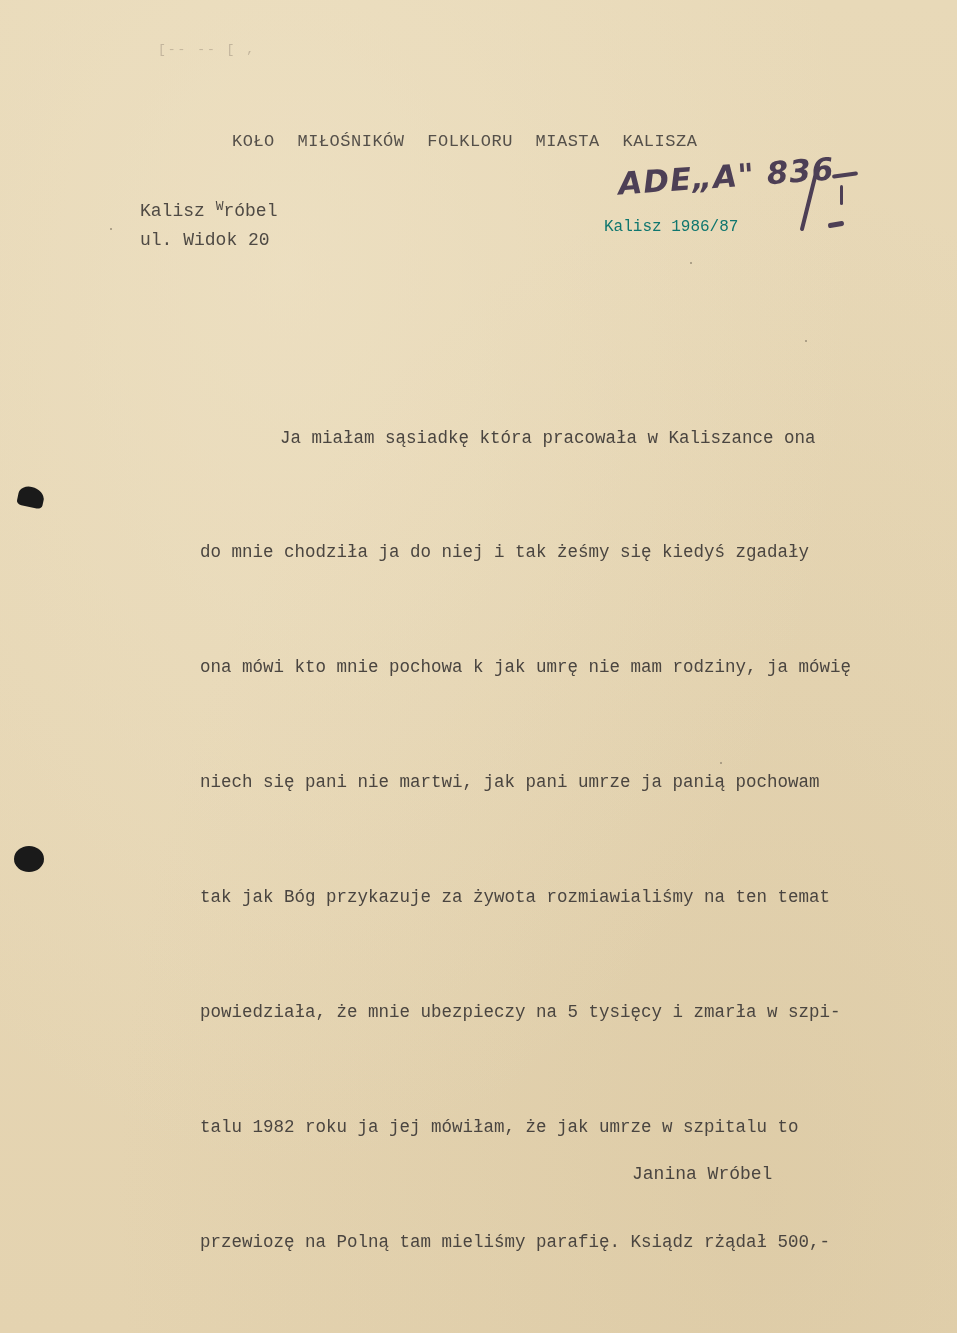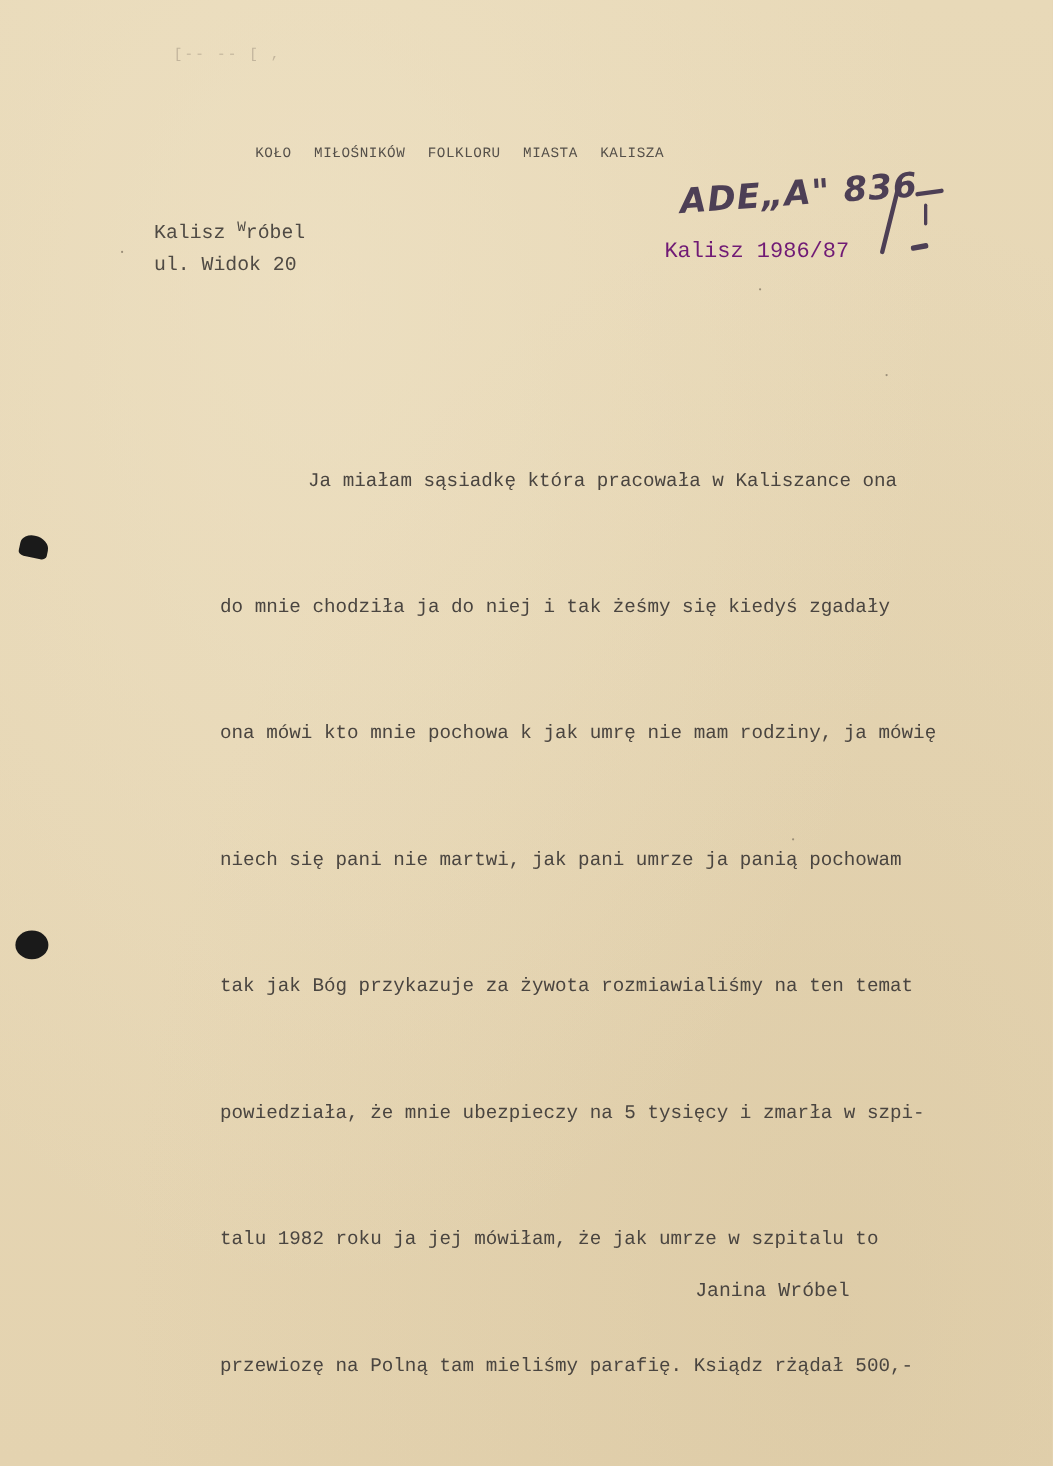--- a/index.html
+++ b/index.html
@@ -16,26 +16,26 @@
       radial-gradient(ellipse at 30% 20%, rgba(240,228,200,0.55), rgba(0,0,0,0) 60%),
       radial-gradient(ellipse at 80% 90%, rgba(210,190,150,0.35), rgba(0,0,0,0) 60%),
       linear-gradient(180deg, #e8d9b8 0%, #e4d3b0 100%);
   }
   .faint {
     position: absolute; left: 158px; top: 42px;
     font-size: 13px; color: #b8ab94; letter-spacing: 2px; opacity: .8;
   }
   .org {
     position: absolute; left: 232px; top: 132px;
-    font-size: 13px; letter-spacing: 0.5px; word-spacing: 12px;
+    font-size: 17px; letter-spacing: 0.5px; word-spacing: 12px;
     color: #55504a;
   }
   .sender { position: absolute; left: 140px; top: 192px; font-size: 18px; line-height: 29px; color: #4f4a44; }
   .sender .sup { font-size: 13px; vertical-align: 6px; }
-  .place-date { position: absolute; left: 604px; top: 218px; font-size: 20px; color: #701a75; }
+  .place-date { position: absolute; left: 604px; top: 218px; font-size: 16px; color: #0f766e; }
   .signature-mark {
     position: absolute; left: 618px; top: 158px;
     font-family: "DejaVu Sans", sans-serif; font-style: italic; font-weight: bold;
     font-size: 31px; color: #4d3f55; transform: rotate(-4deg); letter-spacing: 1px;
   }
   .sig-slash {
     position: absolute; left: 808px; top: 162px; width: 4px; height: 70px;
     background: #4d3f55; transform: rotate(14deg); border-radius: 2px;
   }
   .sig-bar1 { position: absolute; left: 832px; top: 173px; width: 26px; height: 4px; background:#4d3f55; transform: rotate(-8deg); border-radius:2px; }

